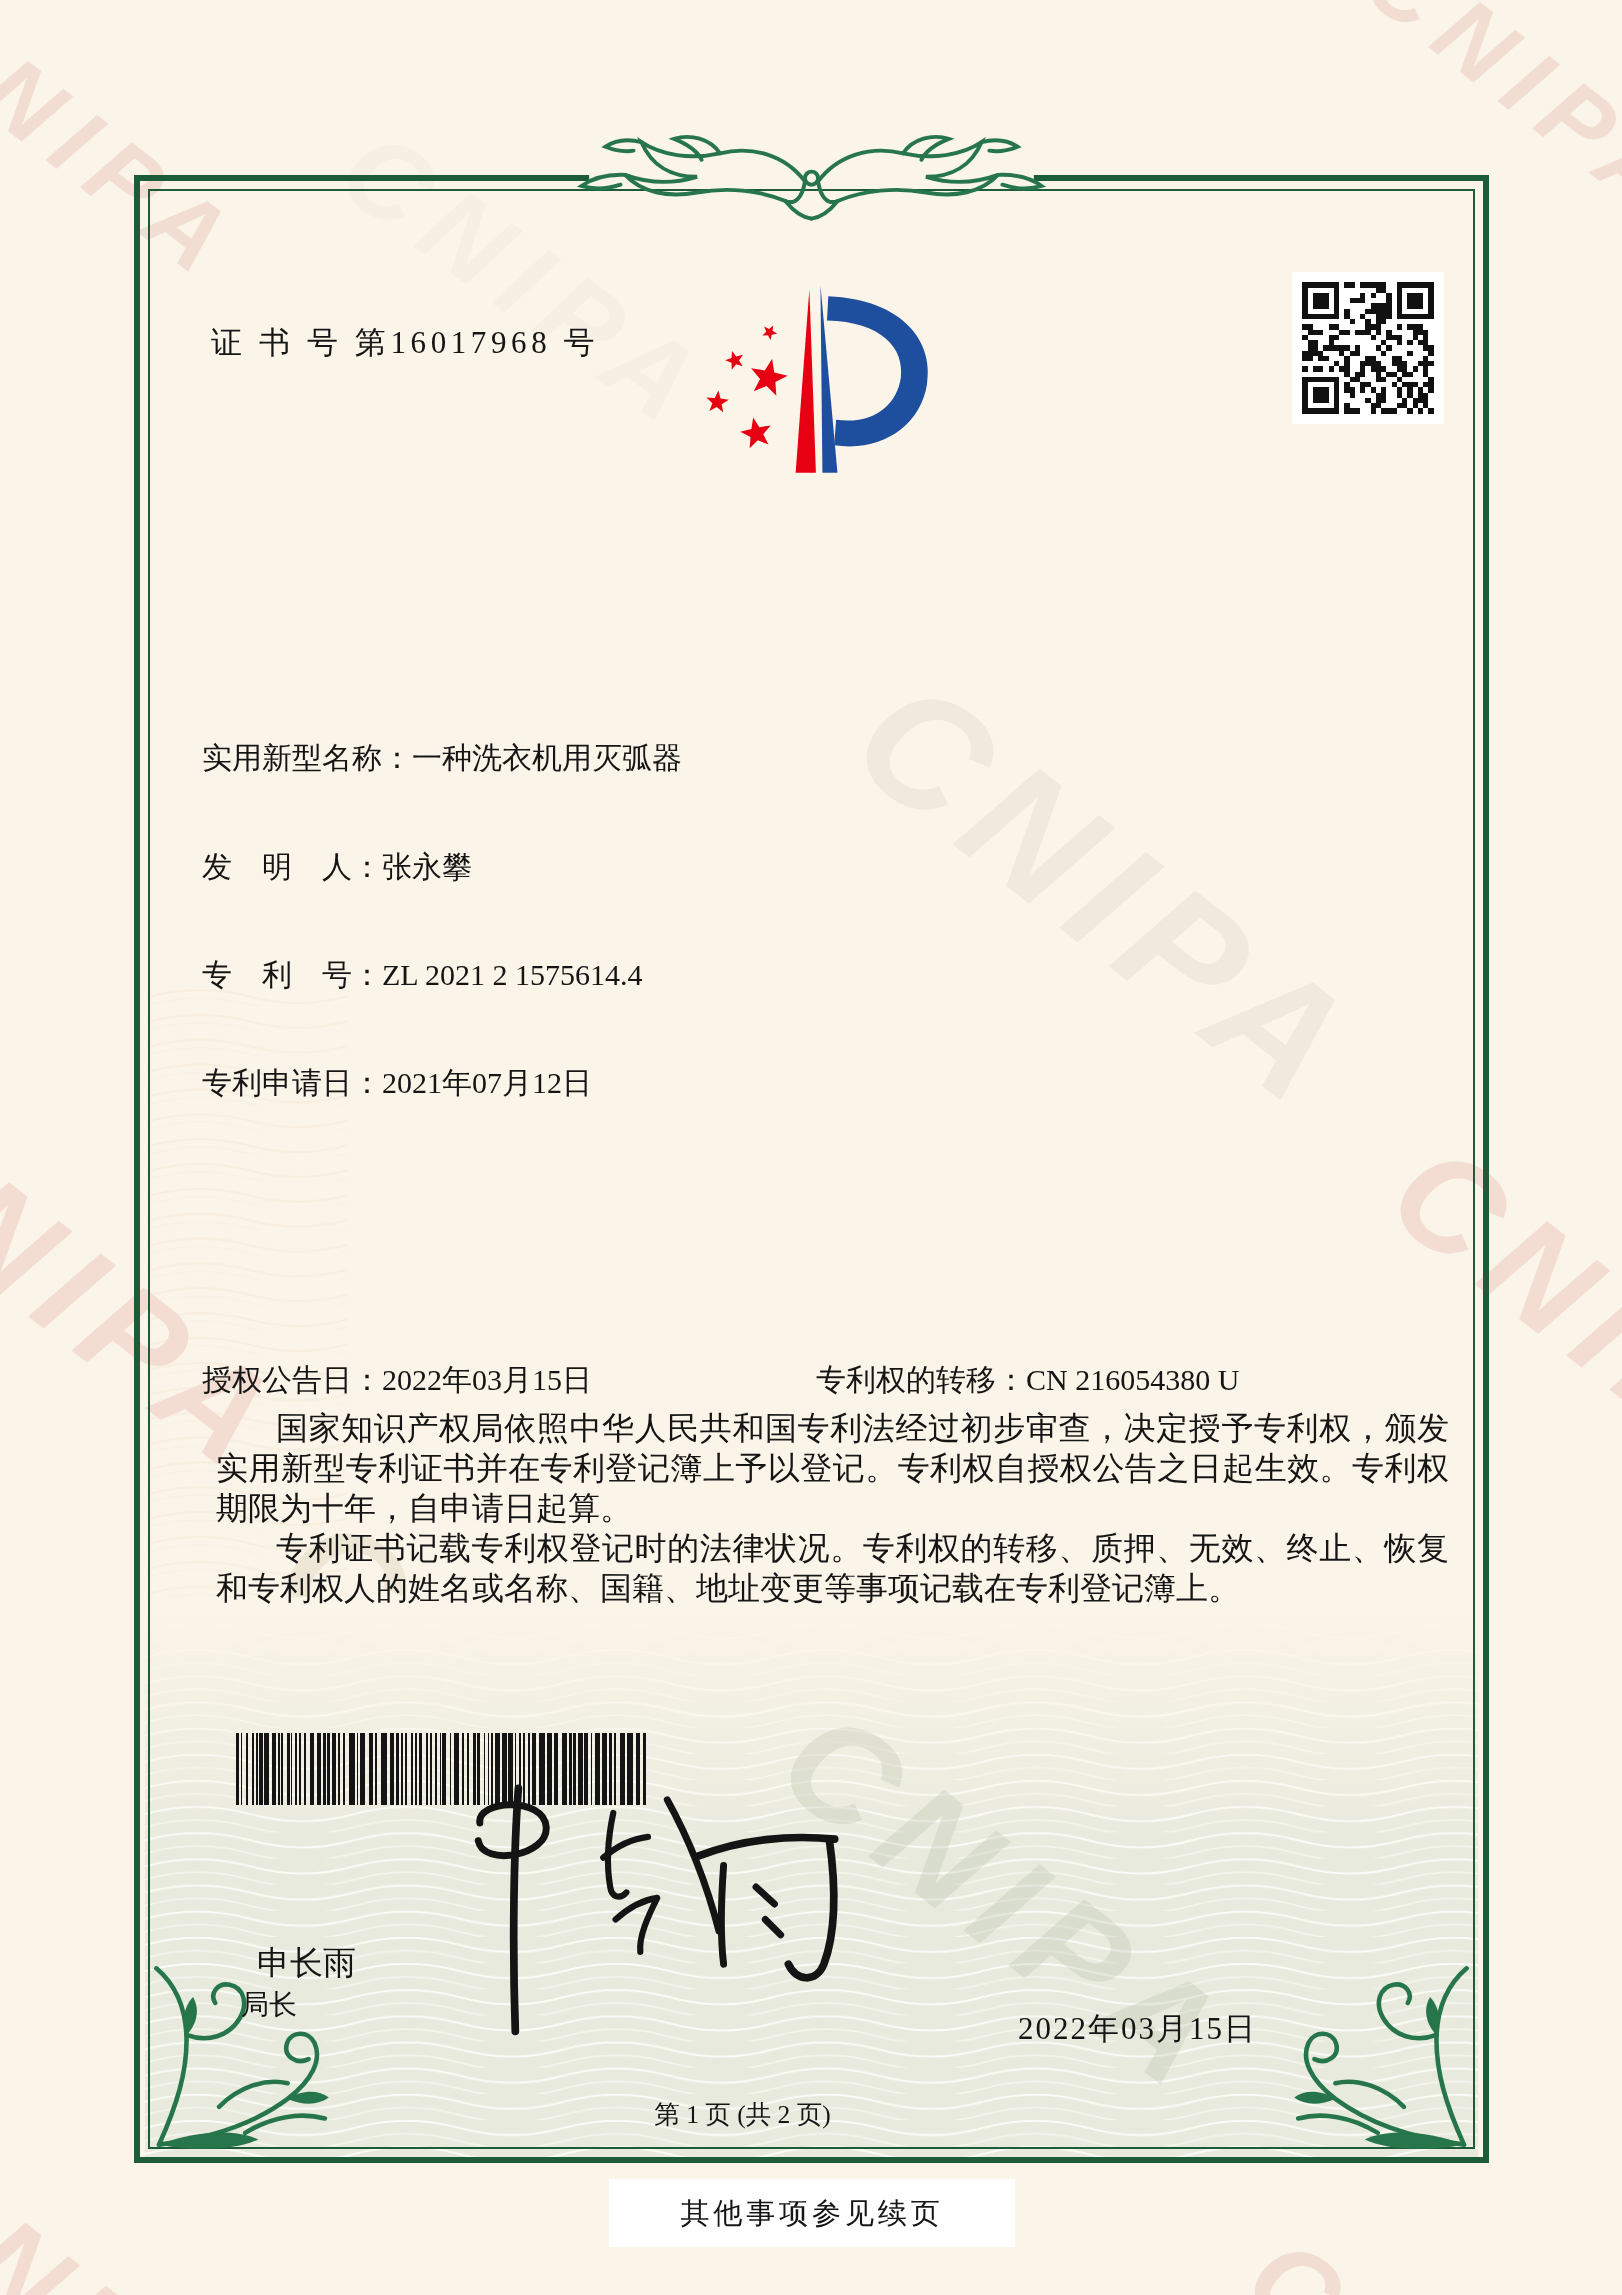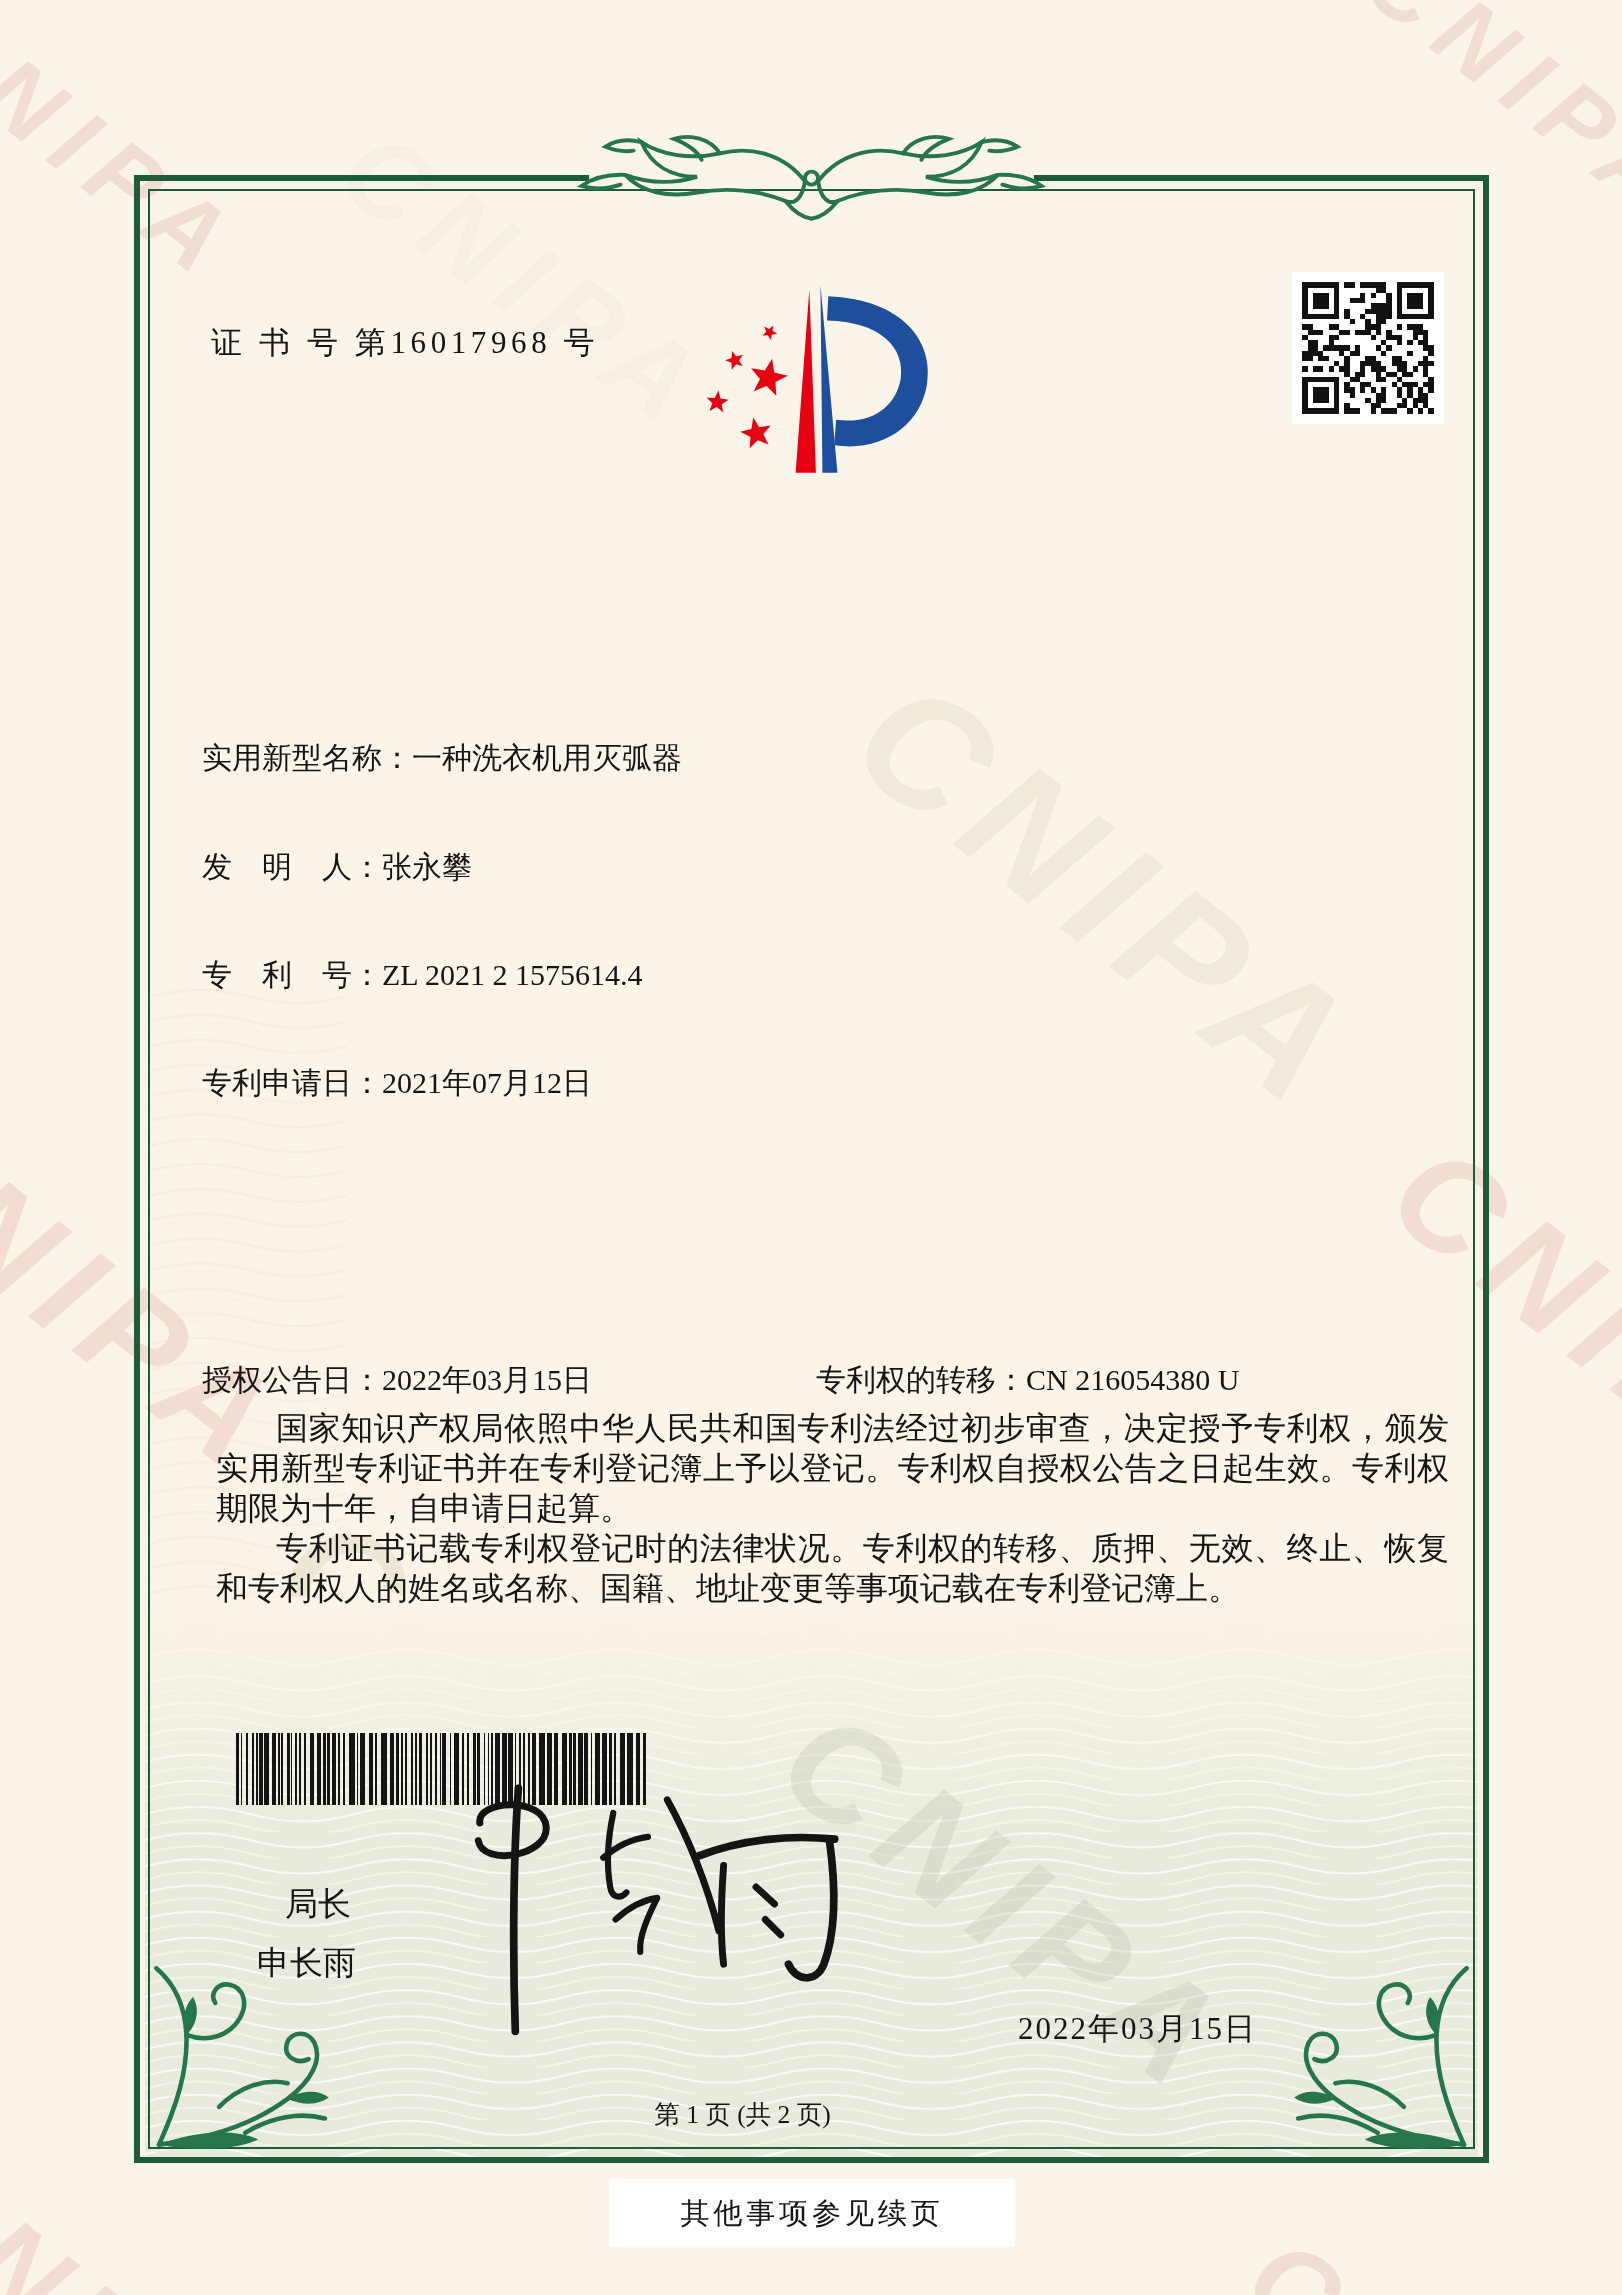--- a/index.html
+++ b/index.html
@@ -39,22 +39,22 @@
   .row{position:absolute;left:202px;font-size:30px;white-space:nowrap;}
   .row .lab{display:inline-block;}
   .grant-col2{position:absolute;left:614px;top:0;}
   .paras{
     position:absolute;left:200px;top:1408px;width:1233px;
     font-size:32px;line-height:40px;text-align:justify;margin-left:16px;
   }
   .paras p{margin:0;text-indent:60px;}
   .barcode{position:absolute;left:236px;top:1733px;width:429px;height:72px;font-size:0;}
   .barcode i{display:inline-block;height:100%;background:#141414;}
-  .signer-role{position:absolute;left:241px;top:1882px;font-size:33px;
-    font-family:"Liberation Sans","DejaVu Sans",sans-serif;margin-left:44px;}
+  .signer-role{position:absolute;left:241px;top:1986px;font-size:28px;
+    font-family:"Liberation Sans","DejaVu Sans",sans-serif;}
   .signer-name{position:absolute;left:241px;top:1941px;font-size:33px;
     font-family:"Liberation Sans","DejaVu Sans",sans-serif;margin-left:16px;}
   .signature{position:absolute;left:432px;top:1760px;width:432px;height:288px;}
   .issue-date{position:absolute;left:1018px;top:2008px;font-size:31px;letter-spacing:2px;}
   .pageinfo{position:absolute;left:-69px;width:1623px;top:2097px;text-align:center;font-size:25.5px;}
   .footer-note-box{
     position:absolute;left:609px;top:2179px;width:406px;height:68px;background:#ffffff;
     text-align:center;line-height:68px;font-size:29px;letter-spacing:3.9px;
   }
   .logo{position:absolute;left:694px;top:280px;width:249px;height:196px;}

